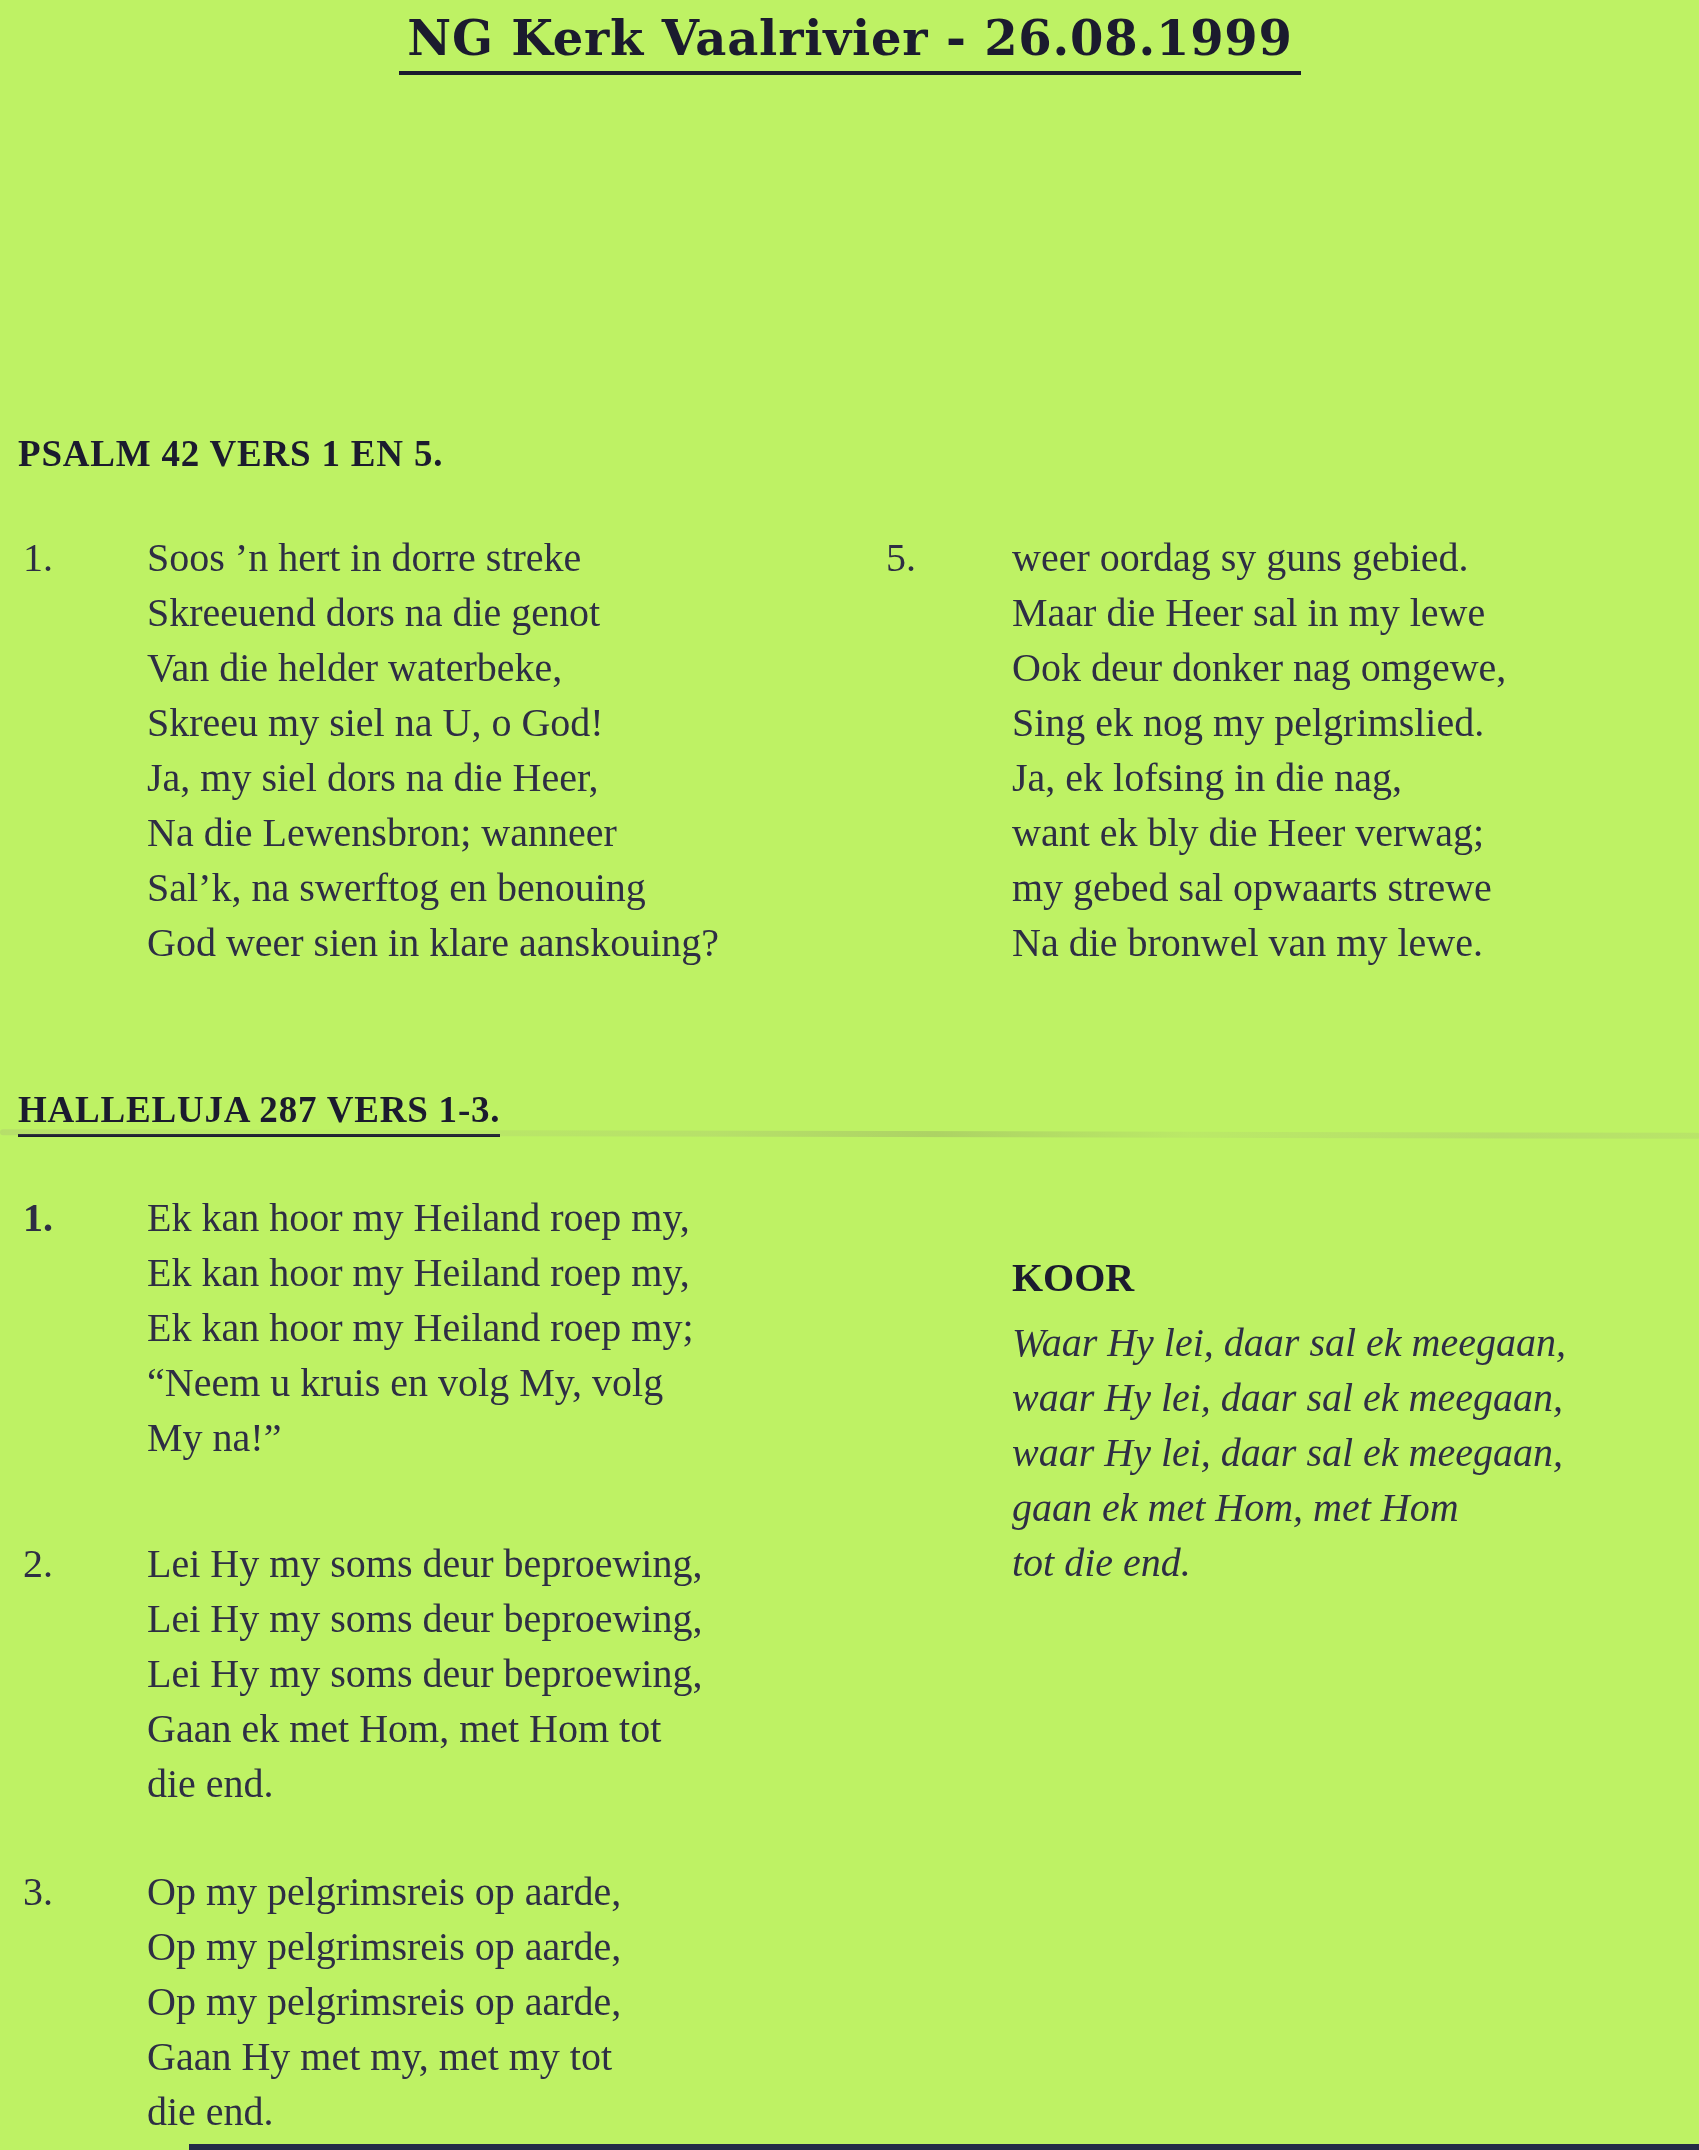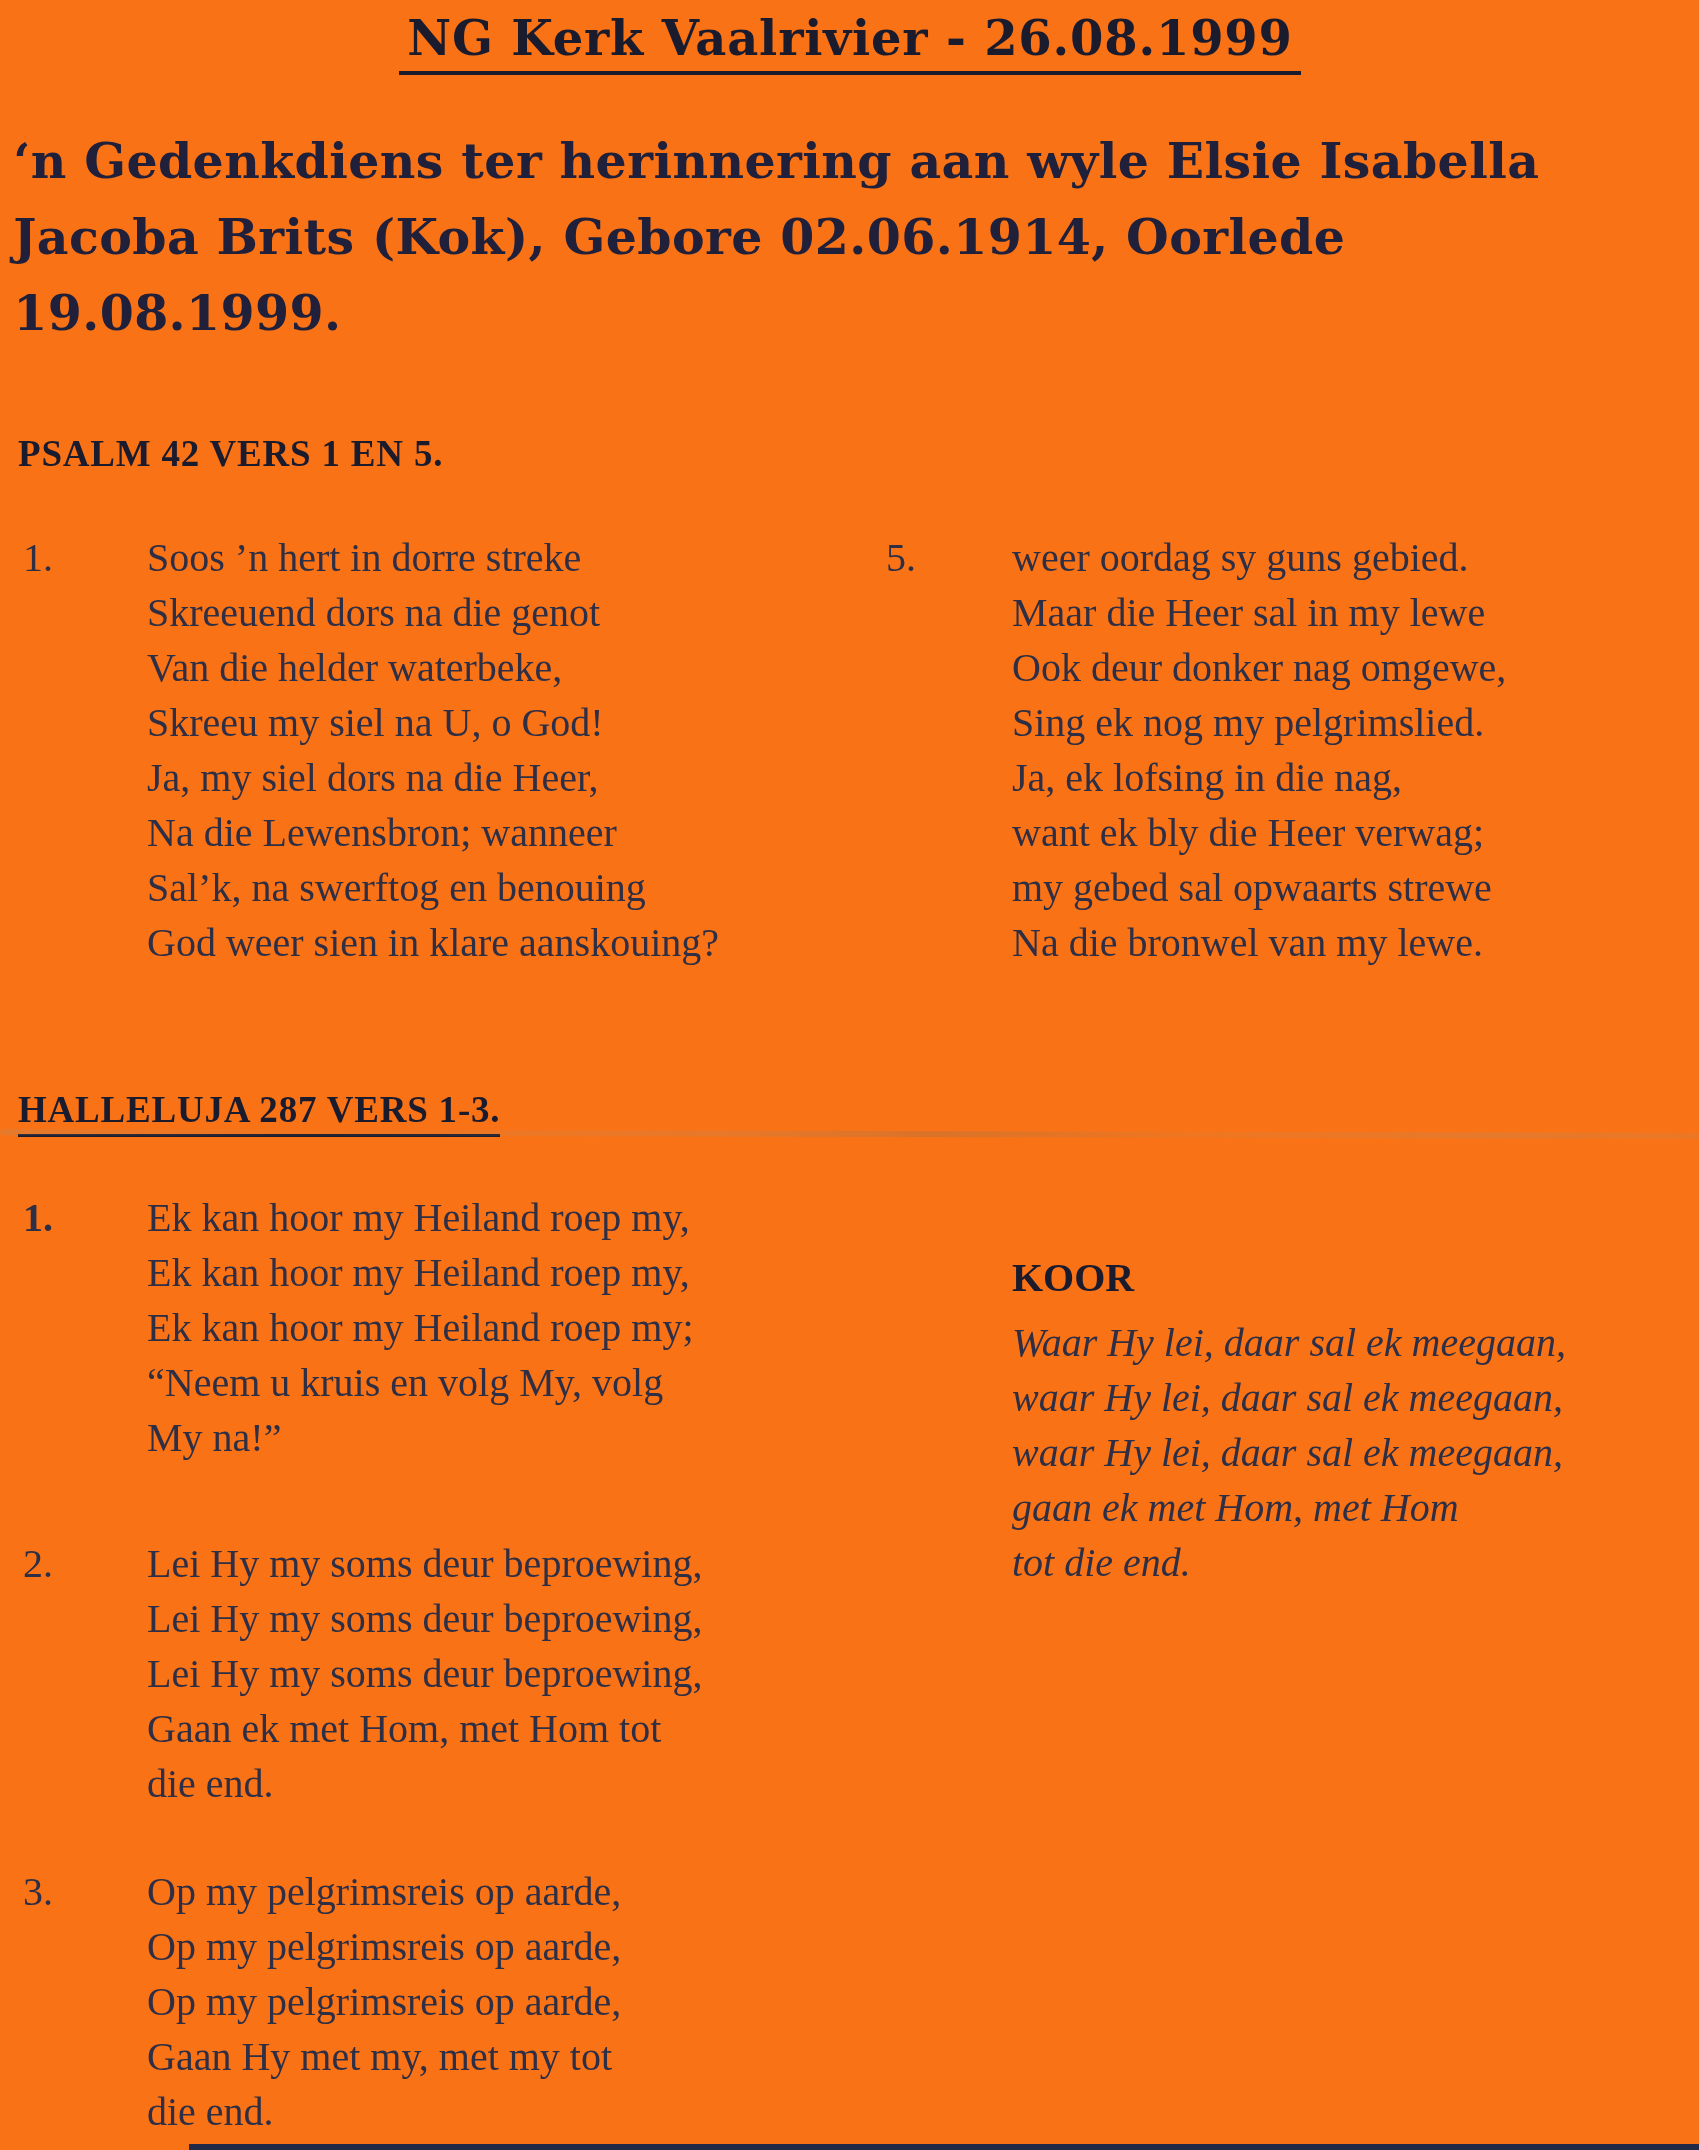--- a/index.html
+++ b/index.html
@@ -1,21 +1,21 @@
 <!DOCTYPE html>
 <html style="font-size:13.2px"><head>
 <meta charset="utf-8">
 <style>
   html,body { margin:0; padding:0; background:#e8e6e0; }
   .page {
     position:relative;
     width:1700px;
     height:2151px;
     margin:0 auto;
-    background:#f97316;
+    background:#bef264;
     overflow:hidden;
     color:#2e2e44;
     font-family:"Liberation Serif", serif;
   }
 
   
   .title-wrap {
     position:absolute;
     top:10px; left:0; width:100%;
     text-align:center;
@@ -142,25 +142,20 @@
 </style>
 </head>
 <body>
 
 <div class="page">
 
   <div class="title-wrap">
     <span class="title">NG Kerk Vaalrivier - 26.08.1999</span>
   </div>
 
-  <div class="intro">
-    <div class="iline">‘n Gedenkdiens ter herinnering aan wyle Elsie Isabella</div>
-    <div class="iline">Jacoba Brits (Kok), Gebore 02.06.1914, Oorlede</div>
-    <div class="iline">19.08.1999.</div>
-  </div>
 
   <div class="section-heading psalm-heading">PSALM 42 VERS 1 EN 5.</div>
 
   <div class="verse psalm-v1">
     <div class="verse-number">1.</div>
     <div class="verse-lines">
         <div class="vline">Soos ’n hert in dorre streke</div>
         <div class="vline">Skreeuend dors na die genot</div>
         <div class="vline">Van die helder waterbeke,</div>
         <div class="vline">Skreeu my siel na U, o God!</div>

